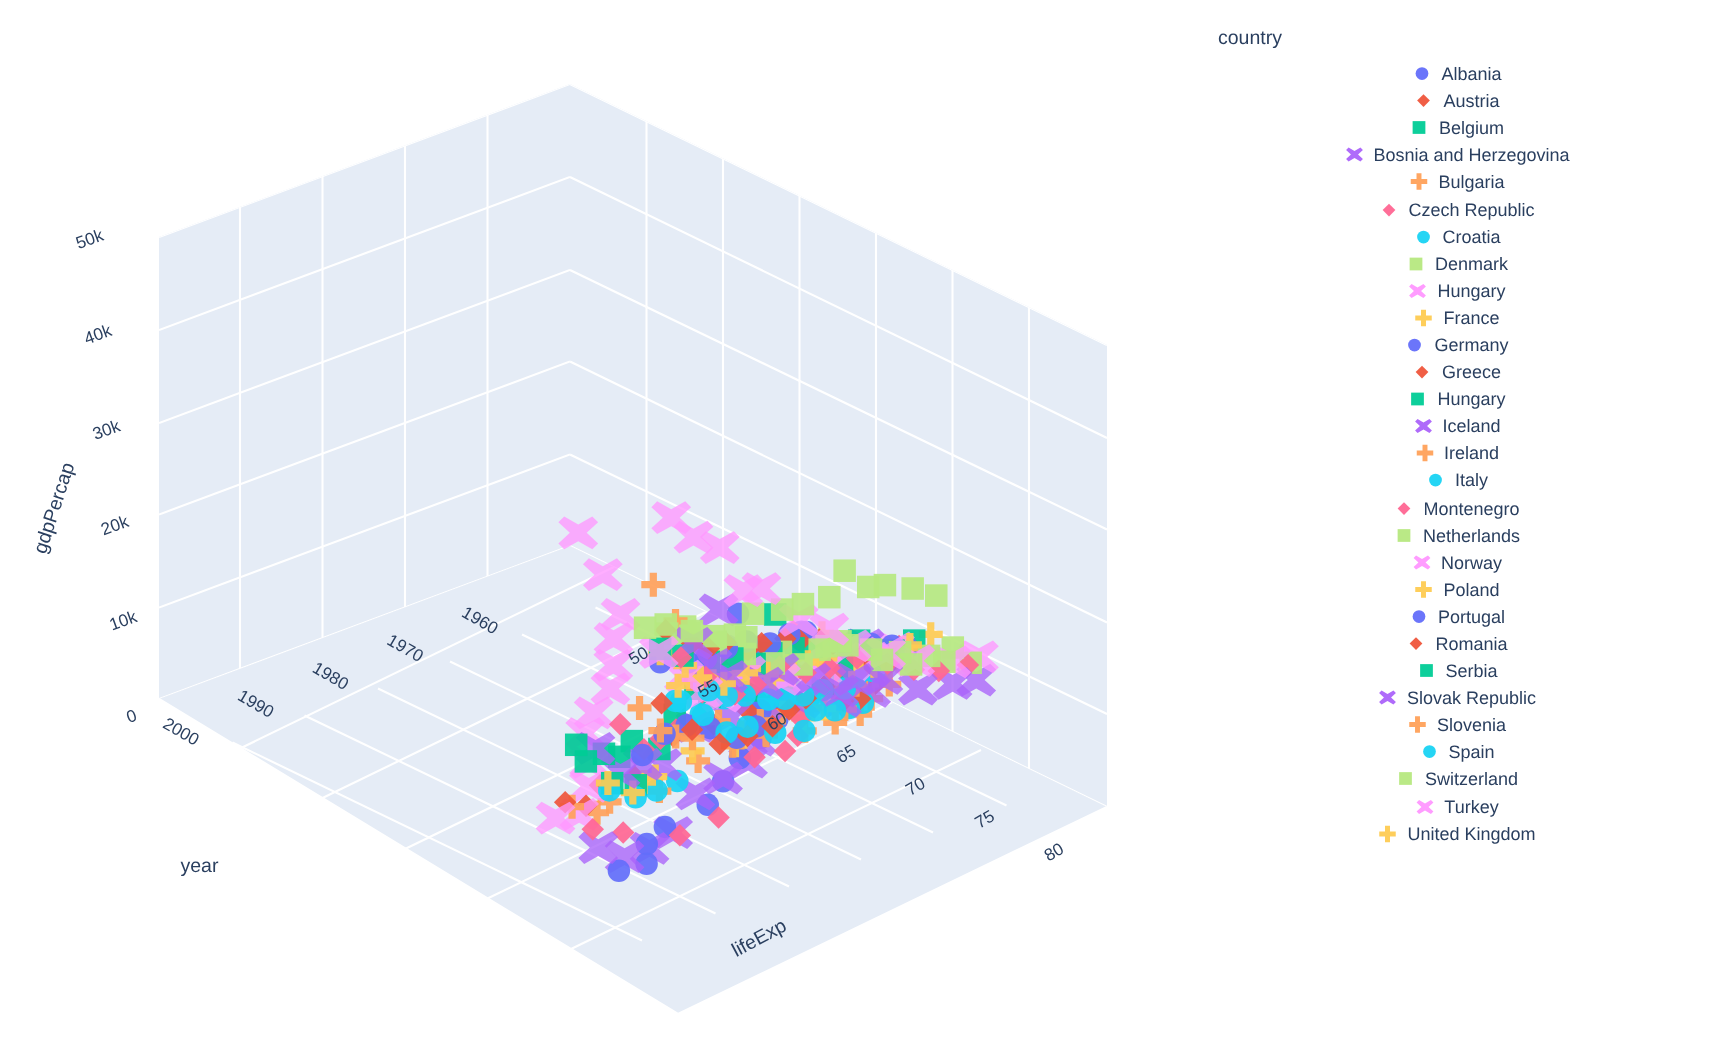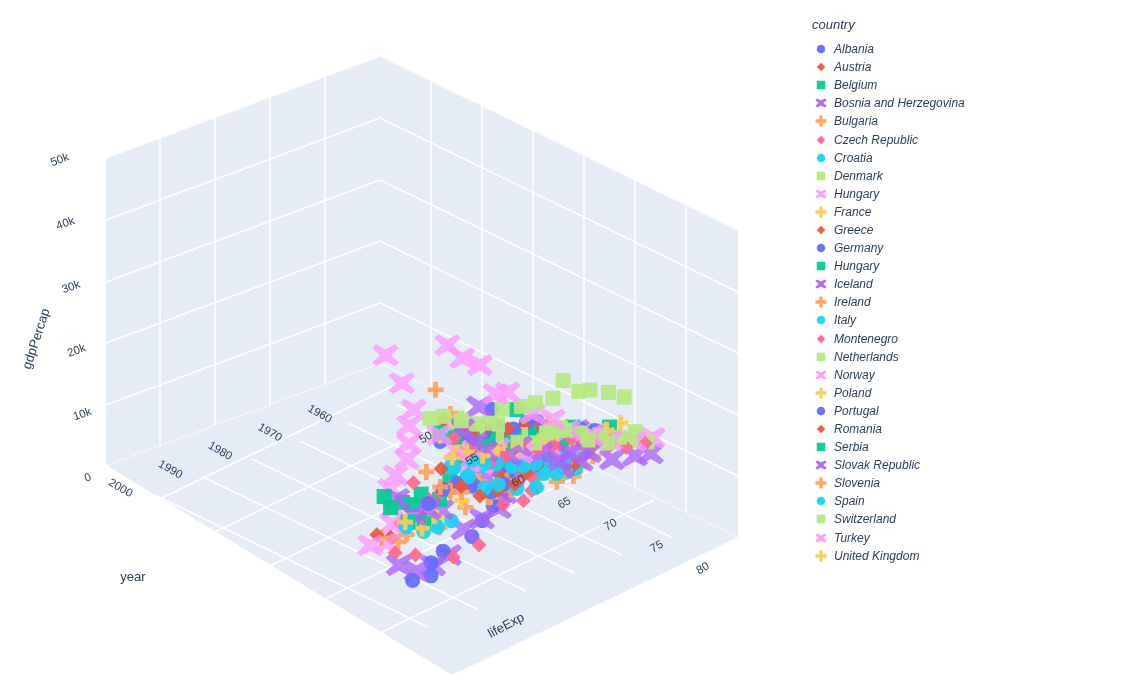--- a/index.html
+++ b/index.html
@@ -16,23 +16,23 @@
   #scene svg{position:absolute;left:0;top:0;}
 
   .panel{fill:#E5ECF6;stroke:none;}
   .gridline{stroke:#ffffff;stroke-width:1.4;fill:none;}
   .axline{stroke:#ffffff;stroke-width:1.6;fill:none;}
 
   .ticklbl{font-size:11.5px;fill:#2a3f5f;font-family:"Liberation Sans",sans-serif;}
   .axttl{font-size:13px;fill:#2a3f5f;font-family:"Liberation Sans",sans-serif;}
 
   
-  #legend{position:absolute;left:808px;top:18px;width:320px;font-style:italic;}
+  #legend{position:absolute;left:808px;top:18px;width:320px;}
   #legend-title{font-size:13px;color:#2a3f5f;margin:0 0 8px 4px;line-height:14px;}
-  .legend-row{display:flex;align-items:center;height:18.1px;cursor:pointer;}
+  .legend-row{display:flex;align-items:center;height:18.1px;cursor:pointer;justify-content:center;}
   .legend-sym{width:26px;display:flex;justify-content:center;align-items:center;flex:0 0 26px;}
   .legend-lbl{font-size:12px;color:#2a3f5f;line-height:18px;white-space:nowrap;}
 </style>
 </head>
 <body>
 
 <div id="root">
 
   <div id="scene">
     <svg width="800" height="693" viewBox="0 0 800 693">
@@ -573,32 +573,32 @@
           <span class="legend-sym">
             <svg width="14" height="14" viewBox="0 0 14 14">
               <path d="M5.35 1.5 h3.3 v3.85 h3.85 v3.3 h-3.85 v3.85 h-3.3 v-3.85 h-3.85 v-3.3 h3.85 Z" fill="#FECB52" fill-opacity="0.95"></path>
             </svg>
           </span>
           <span class="legend-lbl">France</span>
         </div>
         <div class="legend-row">
           <span class="legend-sym">
             <svg width="14" height="14" viewBox="0 0 14 14">
+              <circle cx="7" cy="7" r="4.25" fill="#636efa" fill-opacity="0.95"></circle>
+            </svg>
+          </span>
+          <span class="legend-lbl">Germany</span>
+        </div>
+        <div class="legend-row">
+          <span class="legend-sym">
+            <svg width="14" height="14" viewBox="0 0 14 14">
               <path d="M7 2.75 L11.25 7 L7 11.25 L2.75 7 Z" fill="#EF553B" fill-opacity="0.95"></path>
             </svg>
           </span>
           <span class="legend-lbl">Greece</span>
-        </div>
-        <div class="legend-row">
-          <span class="legend-sym">
-            <svg width="14" height="14" viewBox="0 0 14 14">
-              <circle cx="7" cy="7" r="4.25" fill="#636efa" fill-opacity="0.95"></circle>
-            </svg>
-          </span>
-          <span class="legend-lbl">Germany</span>
         </div>
         <div class="legend-row">
           <span class="legend-sym">
             <svg width="14" height="14" viewBox="0 0 14 14">
               <rect x="2.75" y="2.75" width="8.5" height="8.5" fill="#00cc96" fill-opacity="0.95"></rect>
             </svg>
           </span>
           <span class="legend-lbl">Hungary</span>
         </div>
         <div class="legend-row">

